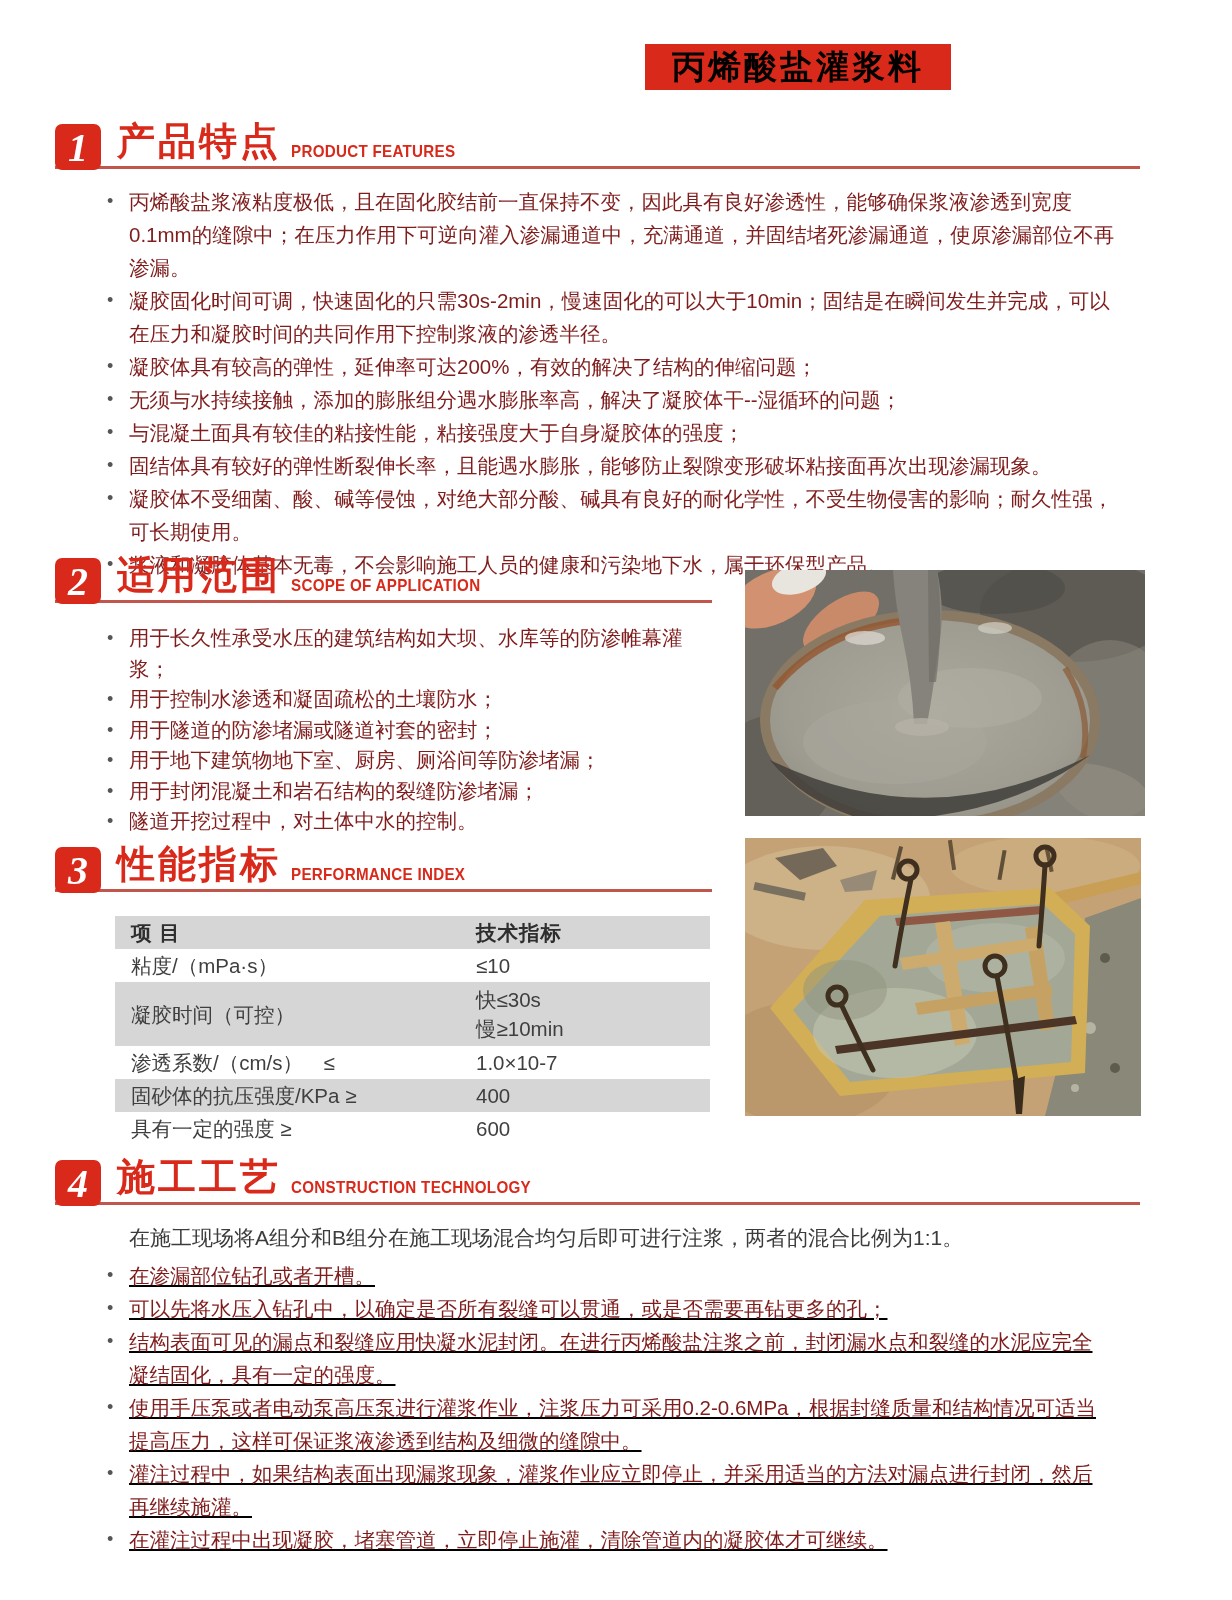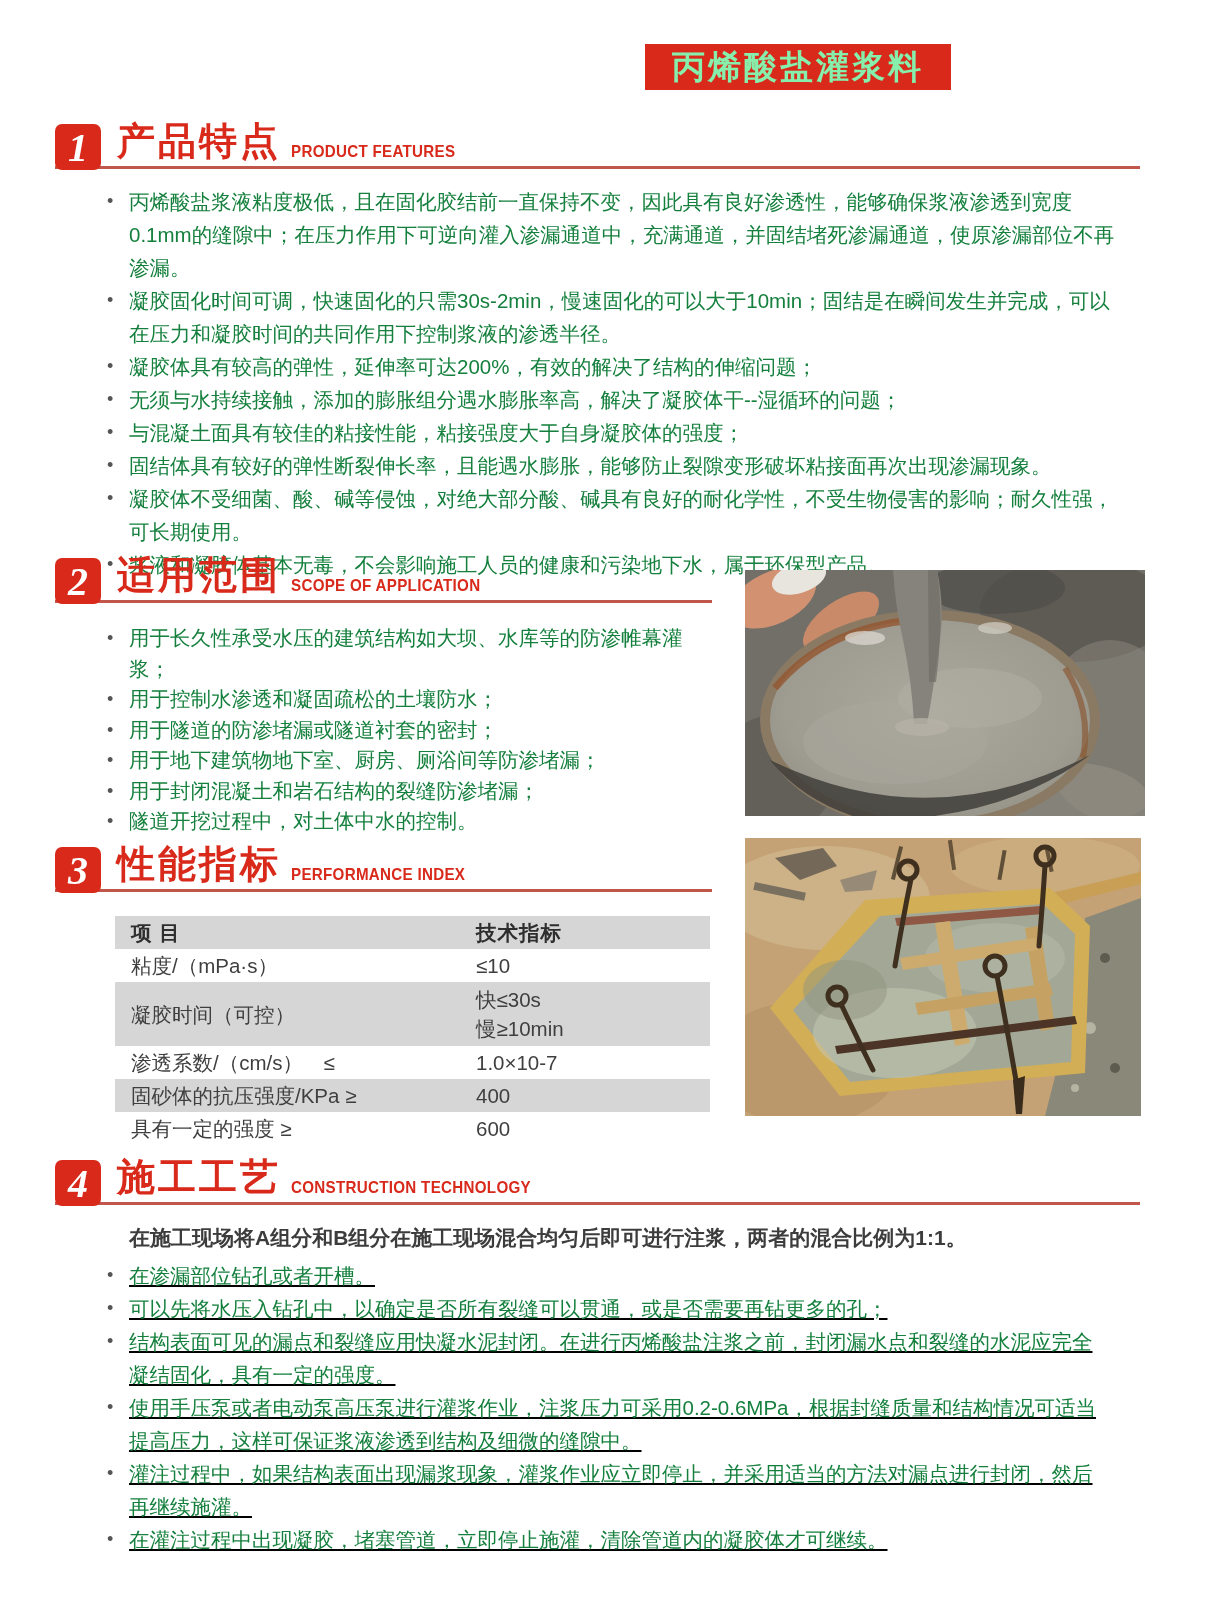--- a/index.html
+++ b/index.html
@@ -2,21 +2,21 @@
 <html><head>
 <meta charset="utf-8">
 <style>
   html,body { margin:0; padding:0; background:#ffffff; }
   body { font-family:"Liberation Sans", sans-serif; }
   .page { position:relative; width:1232px; height:1600px; background:#ffffff; overflow:hidden; }
 
   
   .title-box {
     position:absolute; left:645px; top:44px; width:306px; height:46px;
-    background:#d8291a; color:#86efac; font-size:33px; font-weight:bold;
+    background:#d8291a; color:#000000; font-size:33px; font-weight:bold;
     letter-spacing:3px; display:flex; align-items:center; justify-content:center;
   }
 
   
   .section { position:absolute; left:55px; }
   .sec1 { top:122px; width:1085px; }
   .sec2 { top:556px; width:657px; }
   .sec3 { top:845px; width:657px; }
   .sec4 { top:1158px; width:1085px; }
 
@@ -36,34 +36,34 @@
     margin-left:16px; letter-spacing:3px;
   }
   .sec-sub {
     color:#d8291a; font-weight:bold; font-size:16.5px; line-height:1;
     margin-left:10px; padding-bottom:1px; letter-spacing:0.3px; transform:scaleX(0.92); transform-origin:left bottom;
   }
 
   
   ul.bullets { list-style:none; margin:16px 0 0 0; padding:0 0 0 50px; }
   ul.bullets li {
-    position:relative; padding-left:24px; color:#15803d;
+    position:relative; padding-left:24px; color:#7f1d1d;
     font-size:20.5px; line-height:33px; margin:0;
   }
   ul.bullets li::before {
     content:"•"; position:absolute; left:2px; top:0; color:#555555; font-size:18px;
   }
   .sec1 ul.bullets li { max-width:992px; }
   .sec2 ul.bullets { margin-top:20px; }
   .sec2 ul.bullets li { line-height:30.5px; }
   .sec4 ul.bullets { margin-top:4px;text-decoration:underline; }
   .sec4 ul.bullets li { max-width:980px; }
 
   .sec4-intro {
-    margin:18px 0 6px 74px; color:#3c3c3c; font-weight:bold; font-size:21px; line-height:30px;
+    margin:18px 0 6px 74px; color:#3c3c3c; font-weight:normal; font-size:21px; line-height:30px;
   }
 
   
   table.perf-table {
     border-collapse:collapse; table-layout:fixed;
     width:595px; margin:24px 0 0 60px;
     font-size:20.5px; color:#3f3f3f;
   }
   table.perf-table td { padding:3px 6px 3px 16px; vertical-align:middle; line-height:27px; }
   table.perf-table tr.gray { background:#d6d6d6; }

